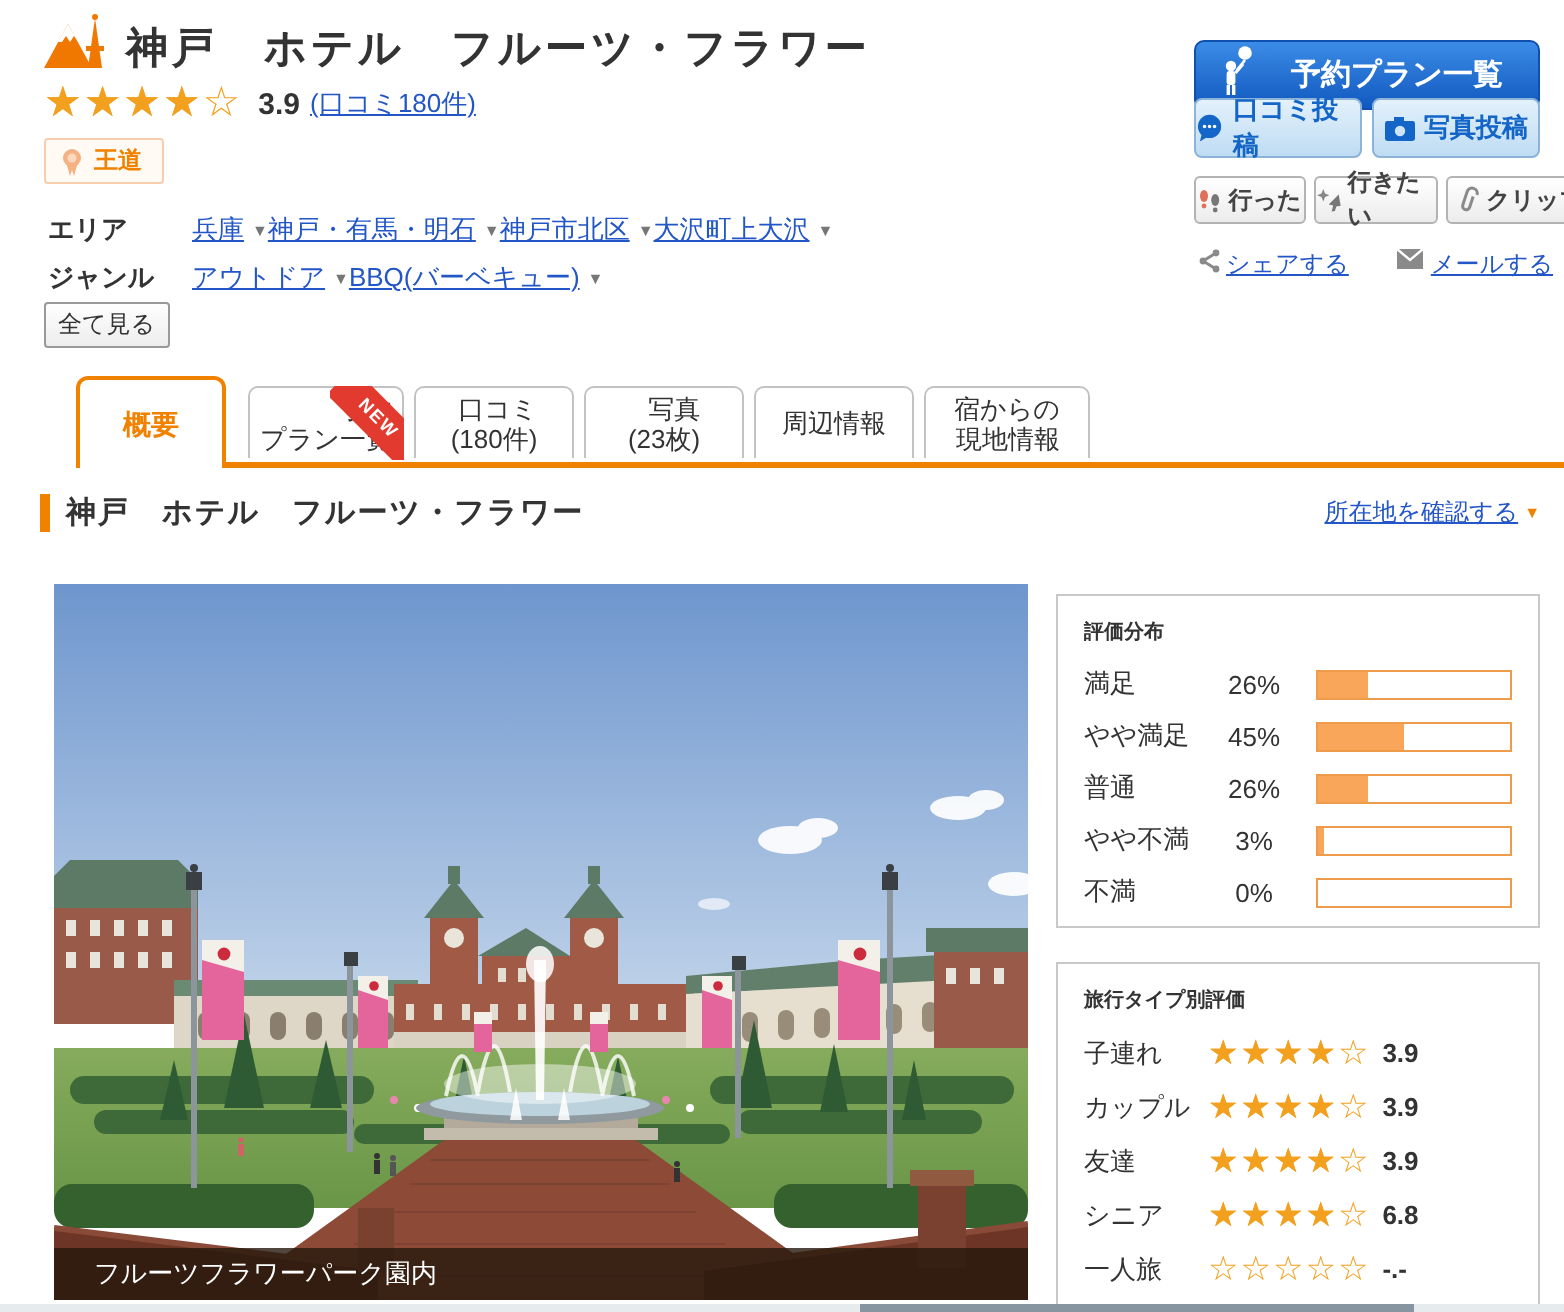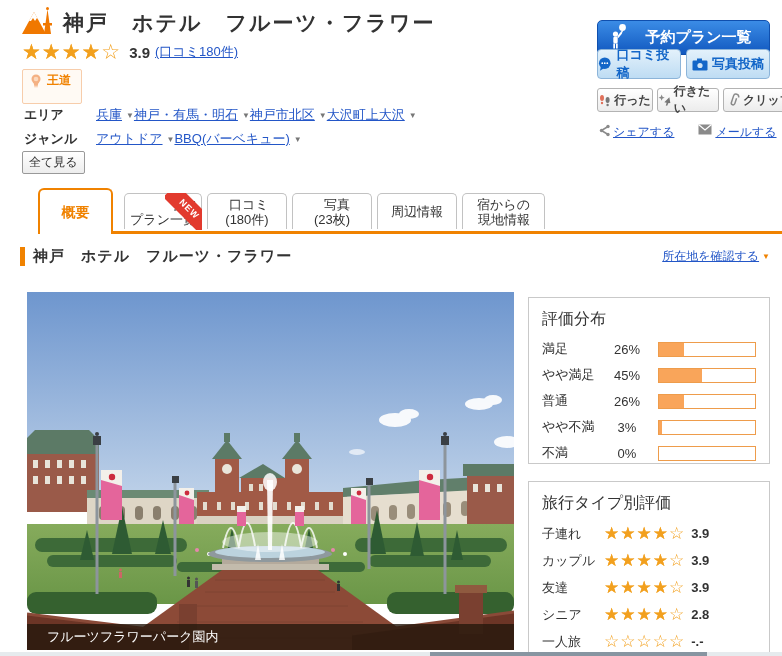--- a/index.html
+++ b/index.html
@@ -6,21 +6,21 @@
   body{width:782px;height:656px;position:relative;background:#fff;overflow:hidden;
        font-family:"Liberation Sans","DejaVu Sans",sans-serif;color:#333}
   a,.plink{color:#2356c7;text-decoration:underline;cursor:pointer}
   
   .brand-row{position:absolute;top:6px;left:20px;display:flex;align-items:center;gap:7px}
   .page-title{font-size:21px;font-weight:bold;letter-spacing:2px;color:#333}
   .rating-row{position:absolute;top:41px;left:22px;display:flex;align-items:center}
   .rating-value{font-size:15px;font-weight:bold;margin-left:8px}
   .reviews-link{font-size:13px;margin-left:5px}
   .badge{position:absolute;top:69px;left:22px;display:flex;align-items:center;gap:4px;
-         border:1px solid #f7cdab;background:#fffaf4;border-radius:2px;padding:2px 10px 14px 6px}
+         border:1px solid #f7cdab;background:#fffaf4;border-radius:2px;padding:2px 10px 2px 6px}
   .badge span{color:#f08200;font-size:12px;font-weight:bold}
   .meta-row{position:absolute;left:24px;display:flex;align-items:center;font-size:13px}
   .meta-label{font-weight:bold;width:72px;flex:none}
   .meta-links{display:flex;align-items:center;flex-wrap:nowrap}
   .meta-links .plink{font-size:13px;margin-left:0}
   .meta-links .plink:first-child{margin-left:0}
   .caret{font-size:8px;color:#777;margin-left:4px}
   .view-all{position:absolute;top:151px;left:22px;font-size:12px;color:#333;background:linear-gradient(#fff,#ededed);
             border:1px solid #999;border-radius:2px;padding:2px 6px;cursor:pointer}
   
@@ -58,21 +58,21 @@
   .section-head .spacer{flex:1}
   .loc-link{font-size:12px}
   .caret-orange{font-size:8px;color:#f08200;margin-left:3px}
   
   .photo{position:absolute;top:292px;left:27px;width:487px;height:358px;overflow:hidden;cursor:pointer}
   .photo svg{display:block}
   .photo-caption{position:absolute;left:0;right:0;bottom:0;height:26px;line-height:26px;
      background:rgba(38,24,13,.8);color:#fff;font-size:13px;padding-left:20px}
   
   .panel{position:absolute;left:528px;width:242px;box-sizing:border-box;border:1px solid #c9c9c9;background:#fff}
-  .panel-title{font-size:16px;font-weight:normal;padding:11px 13px 6px}
+  .panel-title{font-size:10px;font-weight:bold;padding:11px 13px 6px}
   .dist-row{display:flex;align-items:center;height:26px;padding:0 13px}
   .dlabel{width:64px;flex:none;font-size:13px}
   .dpct{width:42px;flex:none;text-align:center;font-size:13px;margin-right:10px}
   .dbar{flex:1;height:15px;border:1px solid #ee9c4b;background:#fff;box-sizing:border-box}
   .dfill{height:100%;background:#f9a55a}
   .type-row{display:flex;align-items:center;height:27px;padding:0 13px}
   .tlabel{width:62px;flex:none;font-size:13px}
   .tval{font-size:13px;font-weight:bold;margin-left:6px}
   
   .stars{position:relative;display:inline-block;color:#f2a01e;line-height:1;letter-spacing:1px}
@@ -512,21 +512,21 @@
         <span class="tval">3.9</span>
       </div>
       <div class="type-row">
         <span class="tlabel">友達</span>
         <span class="stars"><span class="sbg">☆☆☆☆☆</span><span class="sfg" style="width: 78%;">★★★★★</span></span>
         <span class="tval">3.9</span>
       </div>
       <div class="type-row">
         <span class="tlabel">シニア</span>
         <span class="stars"><span class="sbg">☆☆☆☆☆</span><span class="sfg" style="width: 80%;">★★★★★</span></span>
-        <span class="tval">2.8</span>
+        <span class="tval">6.8</span>
       </div>
       <div class="type-row">
         <span class="tlabel">一人旅</span>
         <span class="stars"><span class="sbg">☆☆☆☆☆</span><span class="sfg" style="width: 0%;">★★★★★</span></span>
         <span class="tval">-.-</span>
       </div>
     </div>
 </div>
 
 <div class="bottom-track"></div>

